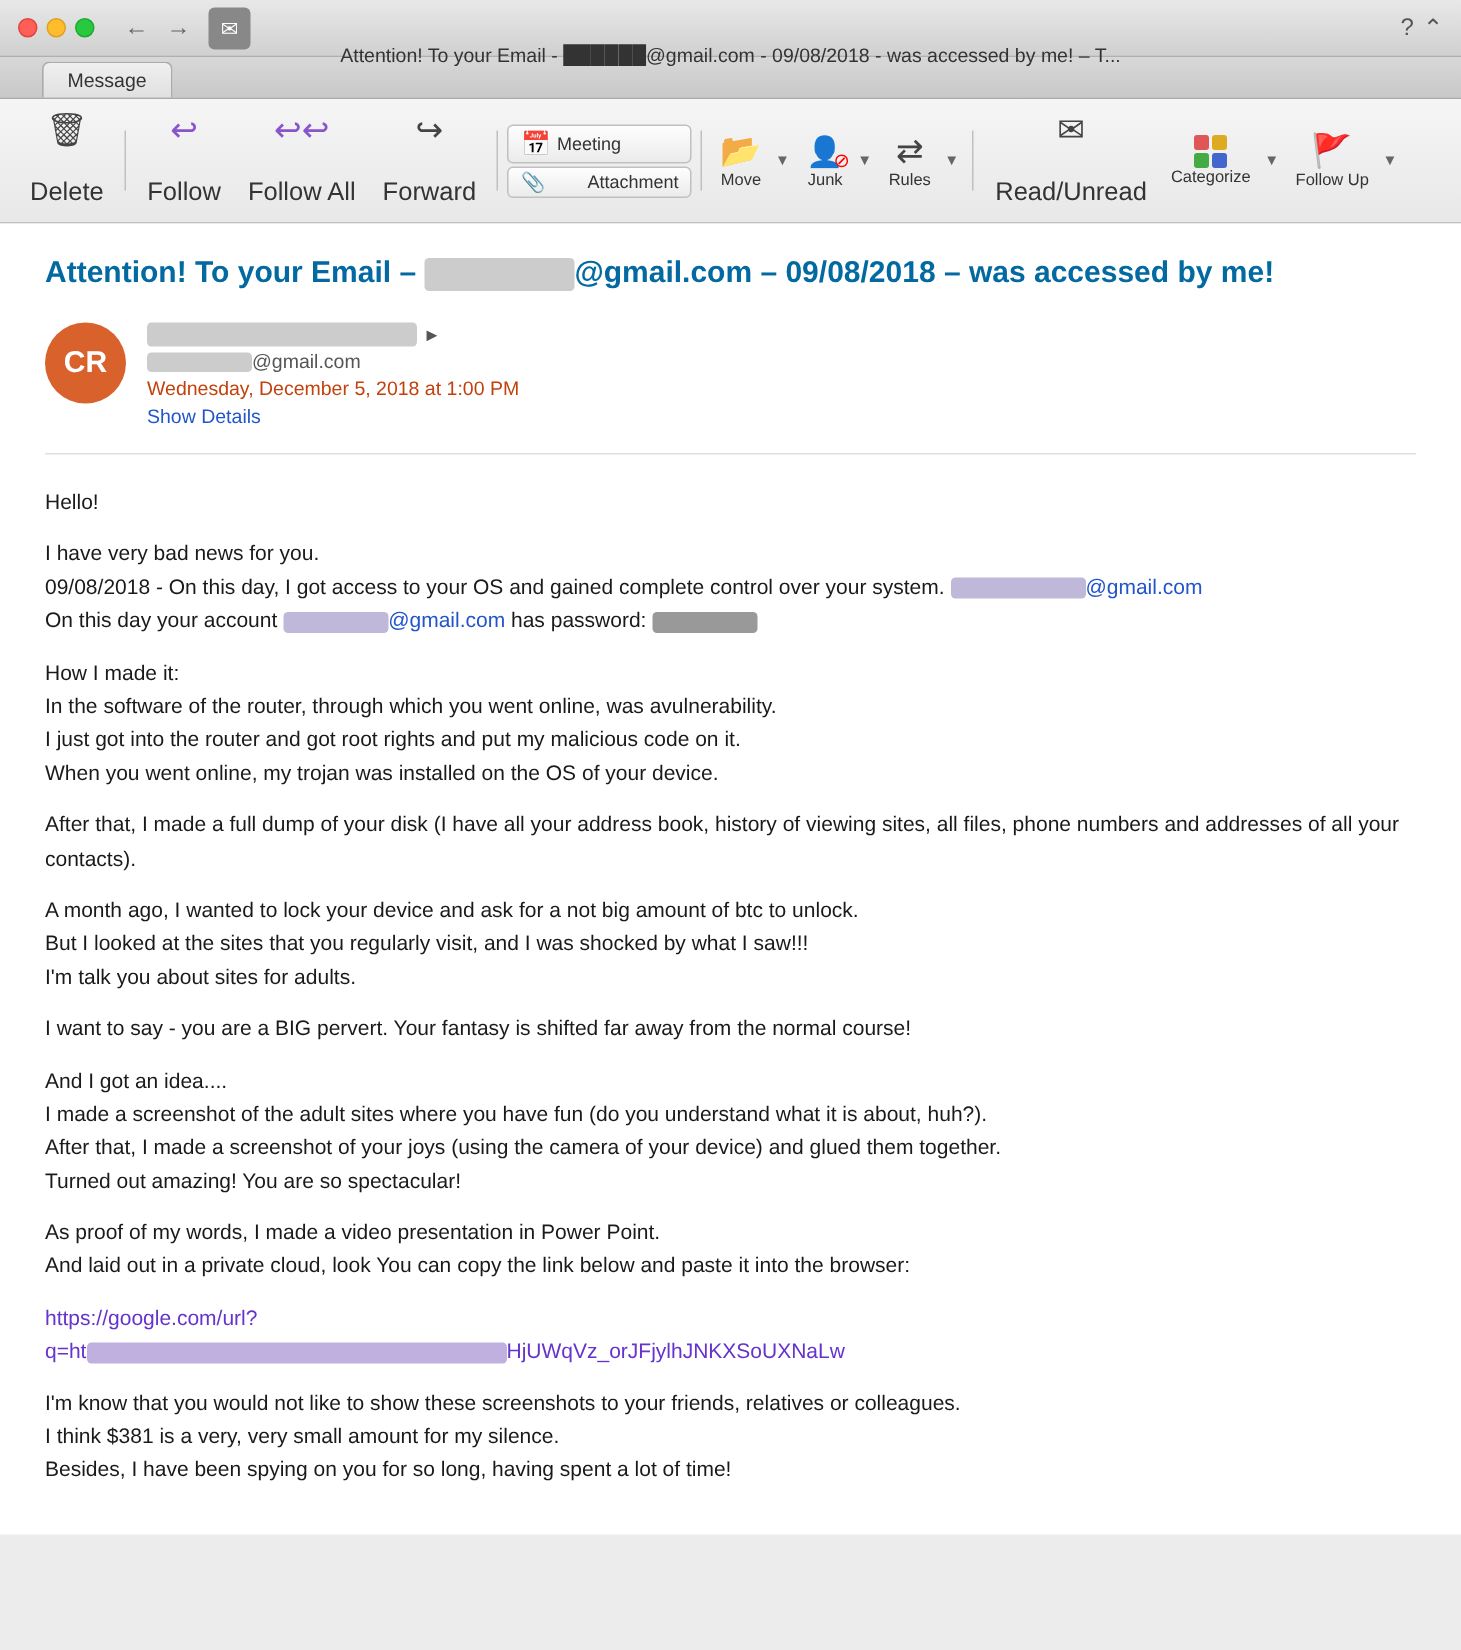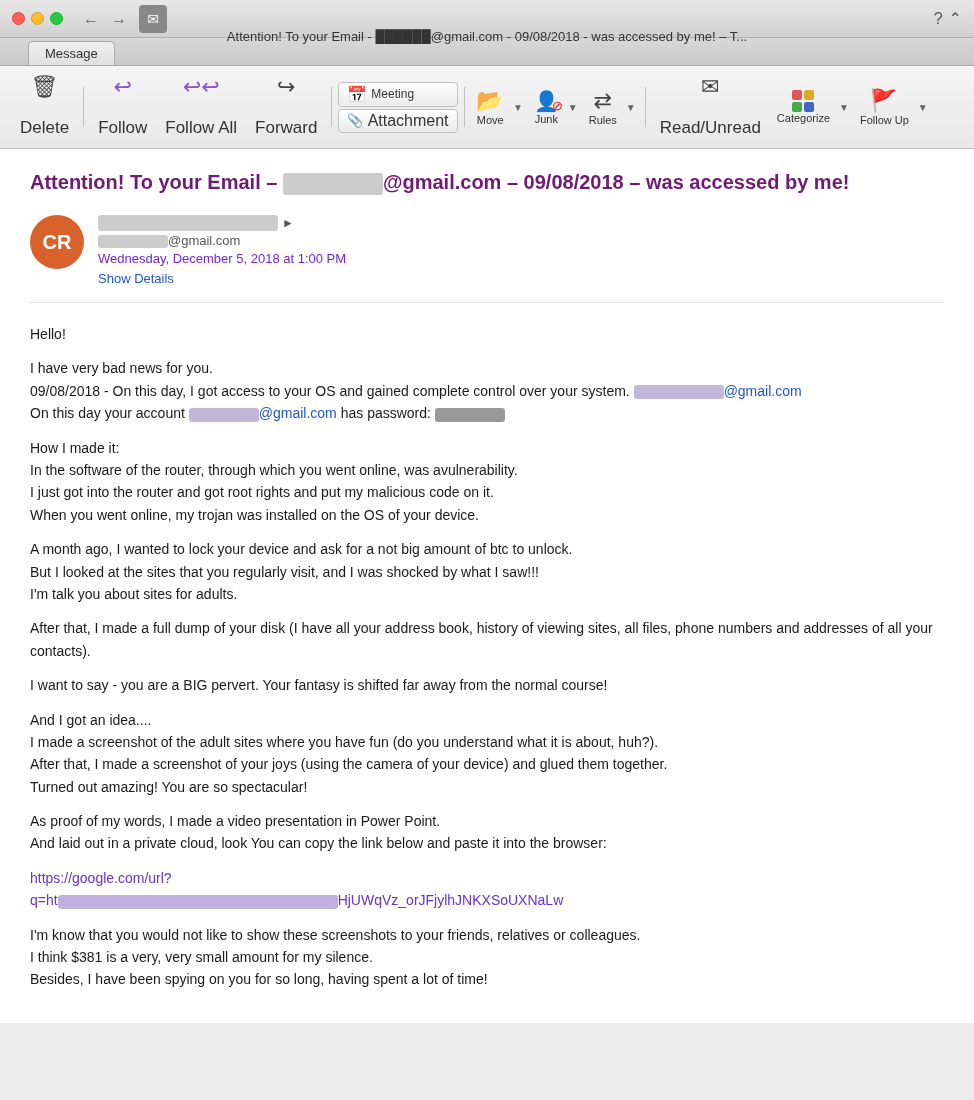--- a/index.html
+++ b/index.html
@@ -223,21 +223,21 @@
     
     .email-content {
       background: white;
       margin: 0;
       padding: 20px 30px;
       flex: 1;
     }
     .email-subject {
       font-size: 20px;
       font-weight: bold;
-      color: #701a75;
+      color: #0369a1;
       margin-bottom: 20px;
       line-height: 1.3;
     }
     .email-meta {
       display: flex;
       align-items: flex-start;
       gap: 14px;
       margin-bottom: 20px;
       padding-bottom: 15px;
       border-bottom: 1px solid #e0e0e0;
@@ -288,21 +288,21 @@
       display: inline-block;
       background: #ccc;
       color: transparent;
       border-radius: 3px;
       min-width: 60px;
       height: 13px;
       vertical-align: middle;
     }
     .send-date {
       font-size: 13px;
-      color: #6d28d9;
+      color: #c2410c;
       margin-bottom: 3px;
     }
     .show-details {
       color: #2255cc;
       font-size: 13px;
       cursor: pointer;
       text-decoration: none;
     }
 
     
@@ -404,21 +404,21 @@
   <div style="display:flex; flex-direction:column; gap:2px;">
     <button class="meeting-btn">
       <div class="m-row">
         <span class="m-icon">📅</span>
         <span class="m-label">Meeting</span>
       </div>
     </button>
     <button class="attachment-btn">
       <div class="a-row">
         <span style="font-size:13px;">📎</span>
-        <span style="font-size:16px; color:#333;">Attachment</span>
+        <span style="font-size:12px; color:#333;margin-left:24px;">Attachment</span>
       </div>
     </button>
   </div>
 
   <div class="toolbar-separator"></div>
 
   <div class="btn-with-dropdown">
     <button class="btn-main">
       <span class="icon">📂</span>
       <span class="label">Move</span>
@@ -501,25 +501,25 @@
     <p>I have very bad news for you.<br>
     09/08/2018 - On this day, I got access to your OS and gained complete control over your system.&nbsp;<span class="blurred-inline" style="min-width:90px;"></span><span class="email-link">@gmail.com</span><br>
     On this day your account&nbsp;<span class="blurred-inline" style="min-width:70px;"></span><span class="email-link">@gmail.com</span>&nbsp;has password:&nbsp;<span class="pw-blurred" style="min-width:70px;"></span>
     </p>
 
     <p>How I made it:<br>
     In the software of the router, through which you went online, was avulnerability.<br>
     I just got into the router and got root rights and put my malicious code on it.<br>
     When you went online, my trojan was installed on the OS of your device.</p>
 
+    <p>After that, I made a full dump of your disk (I have all your address book, history of viewing sites, all files, phone numbers and addresses of all your contacts).</p>
+
     <p>A month ago, I wanted to lock your device and ask for a not big amount of btc to unlock.<br>
     But I looked at the sites that you regularly visit, and I was shocked by what I saw!!!<br>
     I'm talk you about sites for adults.</p>
-
-    <p>After that, I made a full dump of your disk (I have all your address book, history of viewing sites, all files, phone numbers and addresses of all your contacts).</p>
 
     <p>I want to say - you are a BIG pervert. Your fantasy is shifted far away from the normal course!</p>
 
     <p>And I got an idea....<br>
     I made a screenshot of the adult sites where you have fun (do you understand what it is about, huh?).<br>
     After that, I made a screenshot of your joys (using the camera of your device) and glued them together.<br>
     Turned out amazing! You are so spectacular!</p>
 
     <p>As proof of my words, I made a video presentation in Power Point.<br>
     And laid out in a private cloud, look You can copy the link below and paste it into the browser:</p>

